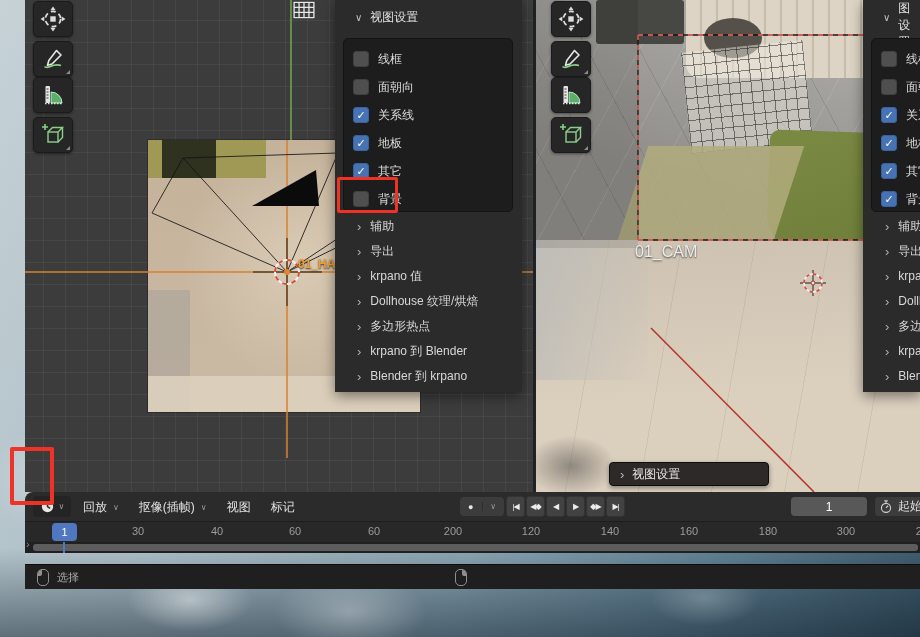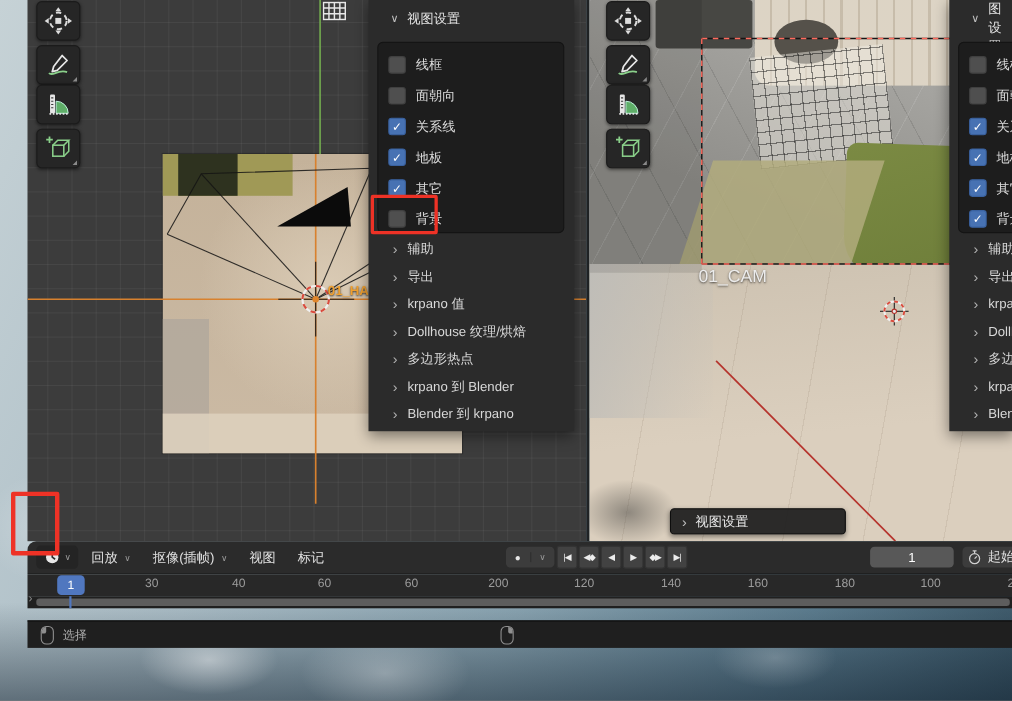--- a/index.html
+++ b/index.html
@@ -486,21 +486,21 @@
 
       <span class="ruler-num" style="left: 113px;">30</span>
           <span class="ruler-num" style="left: 192px;">40</span>
           <span class="ruler-num" style="left: 270px;">60</span>
           <span class="ruler-num" style="left: 349px;">60</span>
           <span class="ruler-num" style="left: 428px;">200</span>
           <span class="ruler-num" style="left: 506px;">120</span>
           <span class="ruler-num" style="left: 585px;">140</span>
           <span class="ruler-num" style="left: 664px;">160</span>
           <span class="ruler-num" style="left: 743px;">180</span>
-          <span class="ruler-num" style="left: 821px;">100</span>
+          <span class="ruler-num" style="left: 821px;">300</span>
           <span class="ruler-num" style="left: 900px;">220</span>
         </div>
     </div>
     <div class="tl-scroll">
       <span class="tl-expand">›</span>
       <div class="hscrollbar"></div>
       <div class="playhead-tick"></div>
     </div>
   </div>
 

